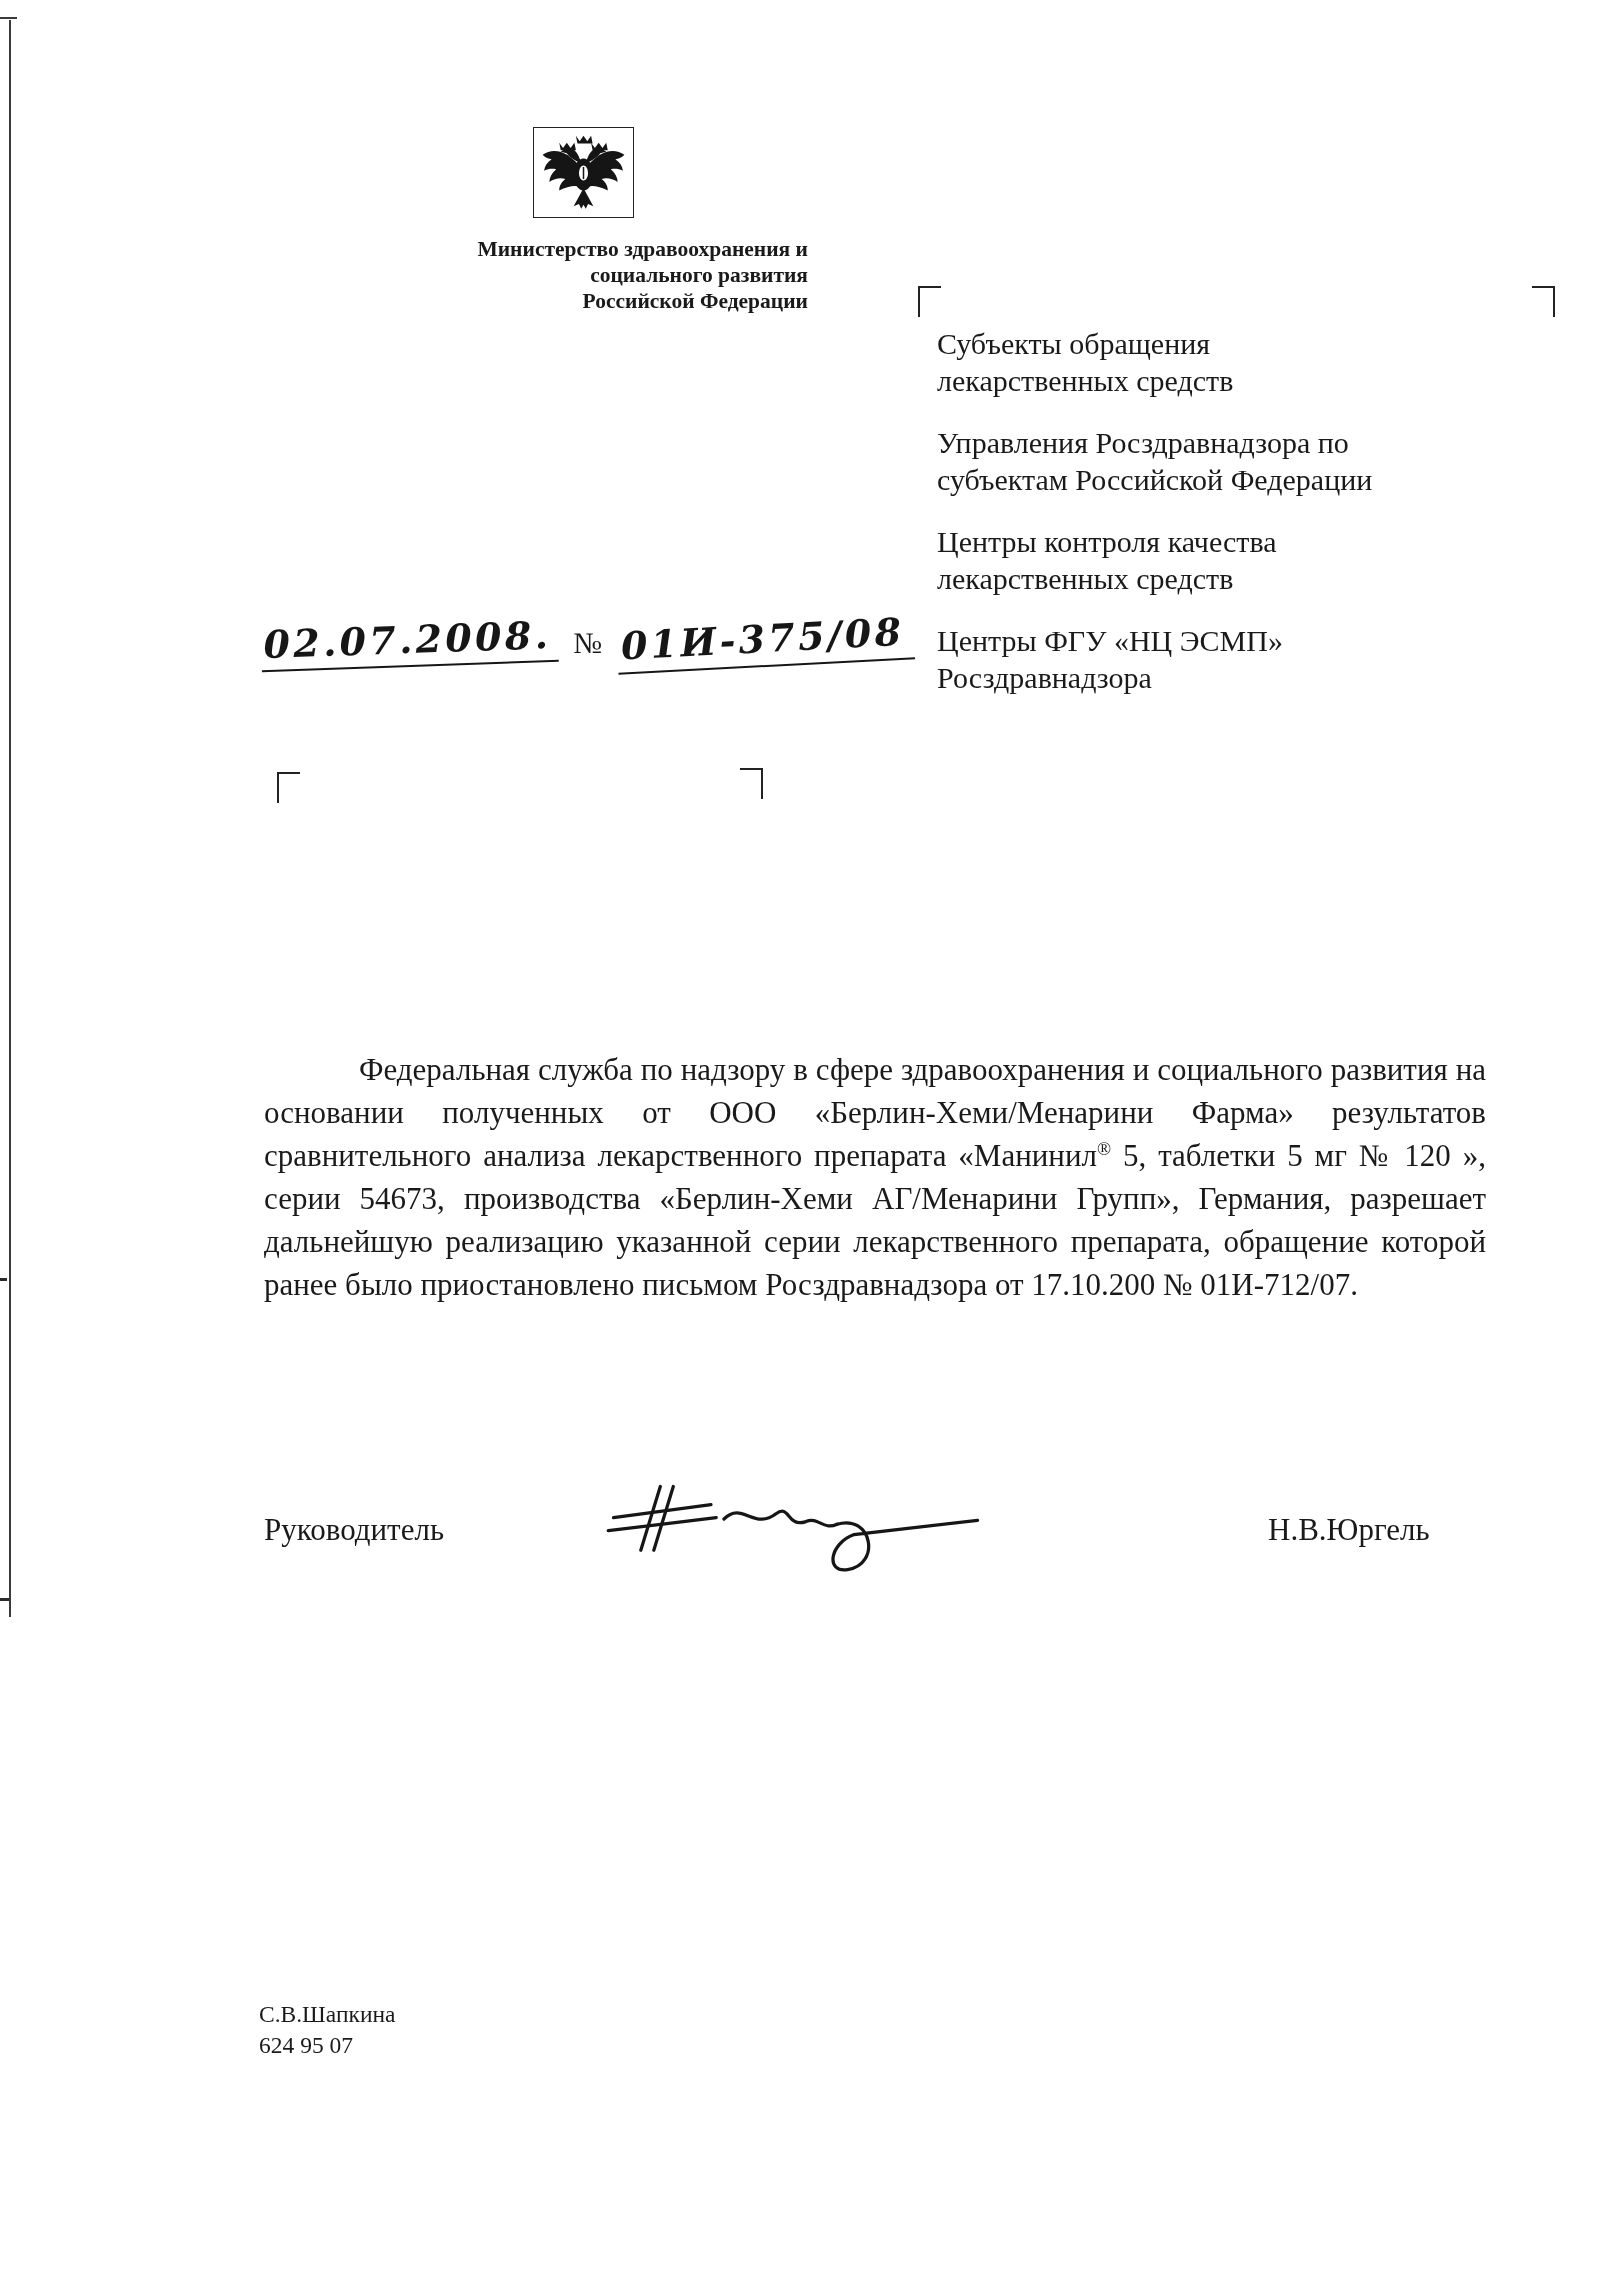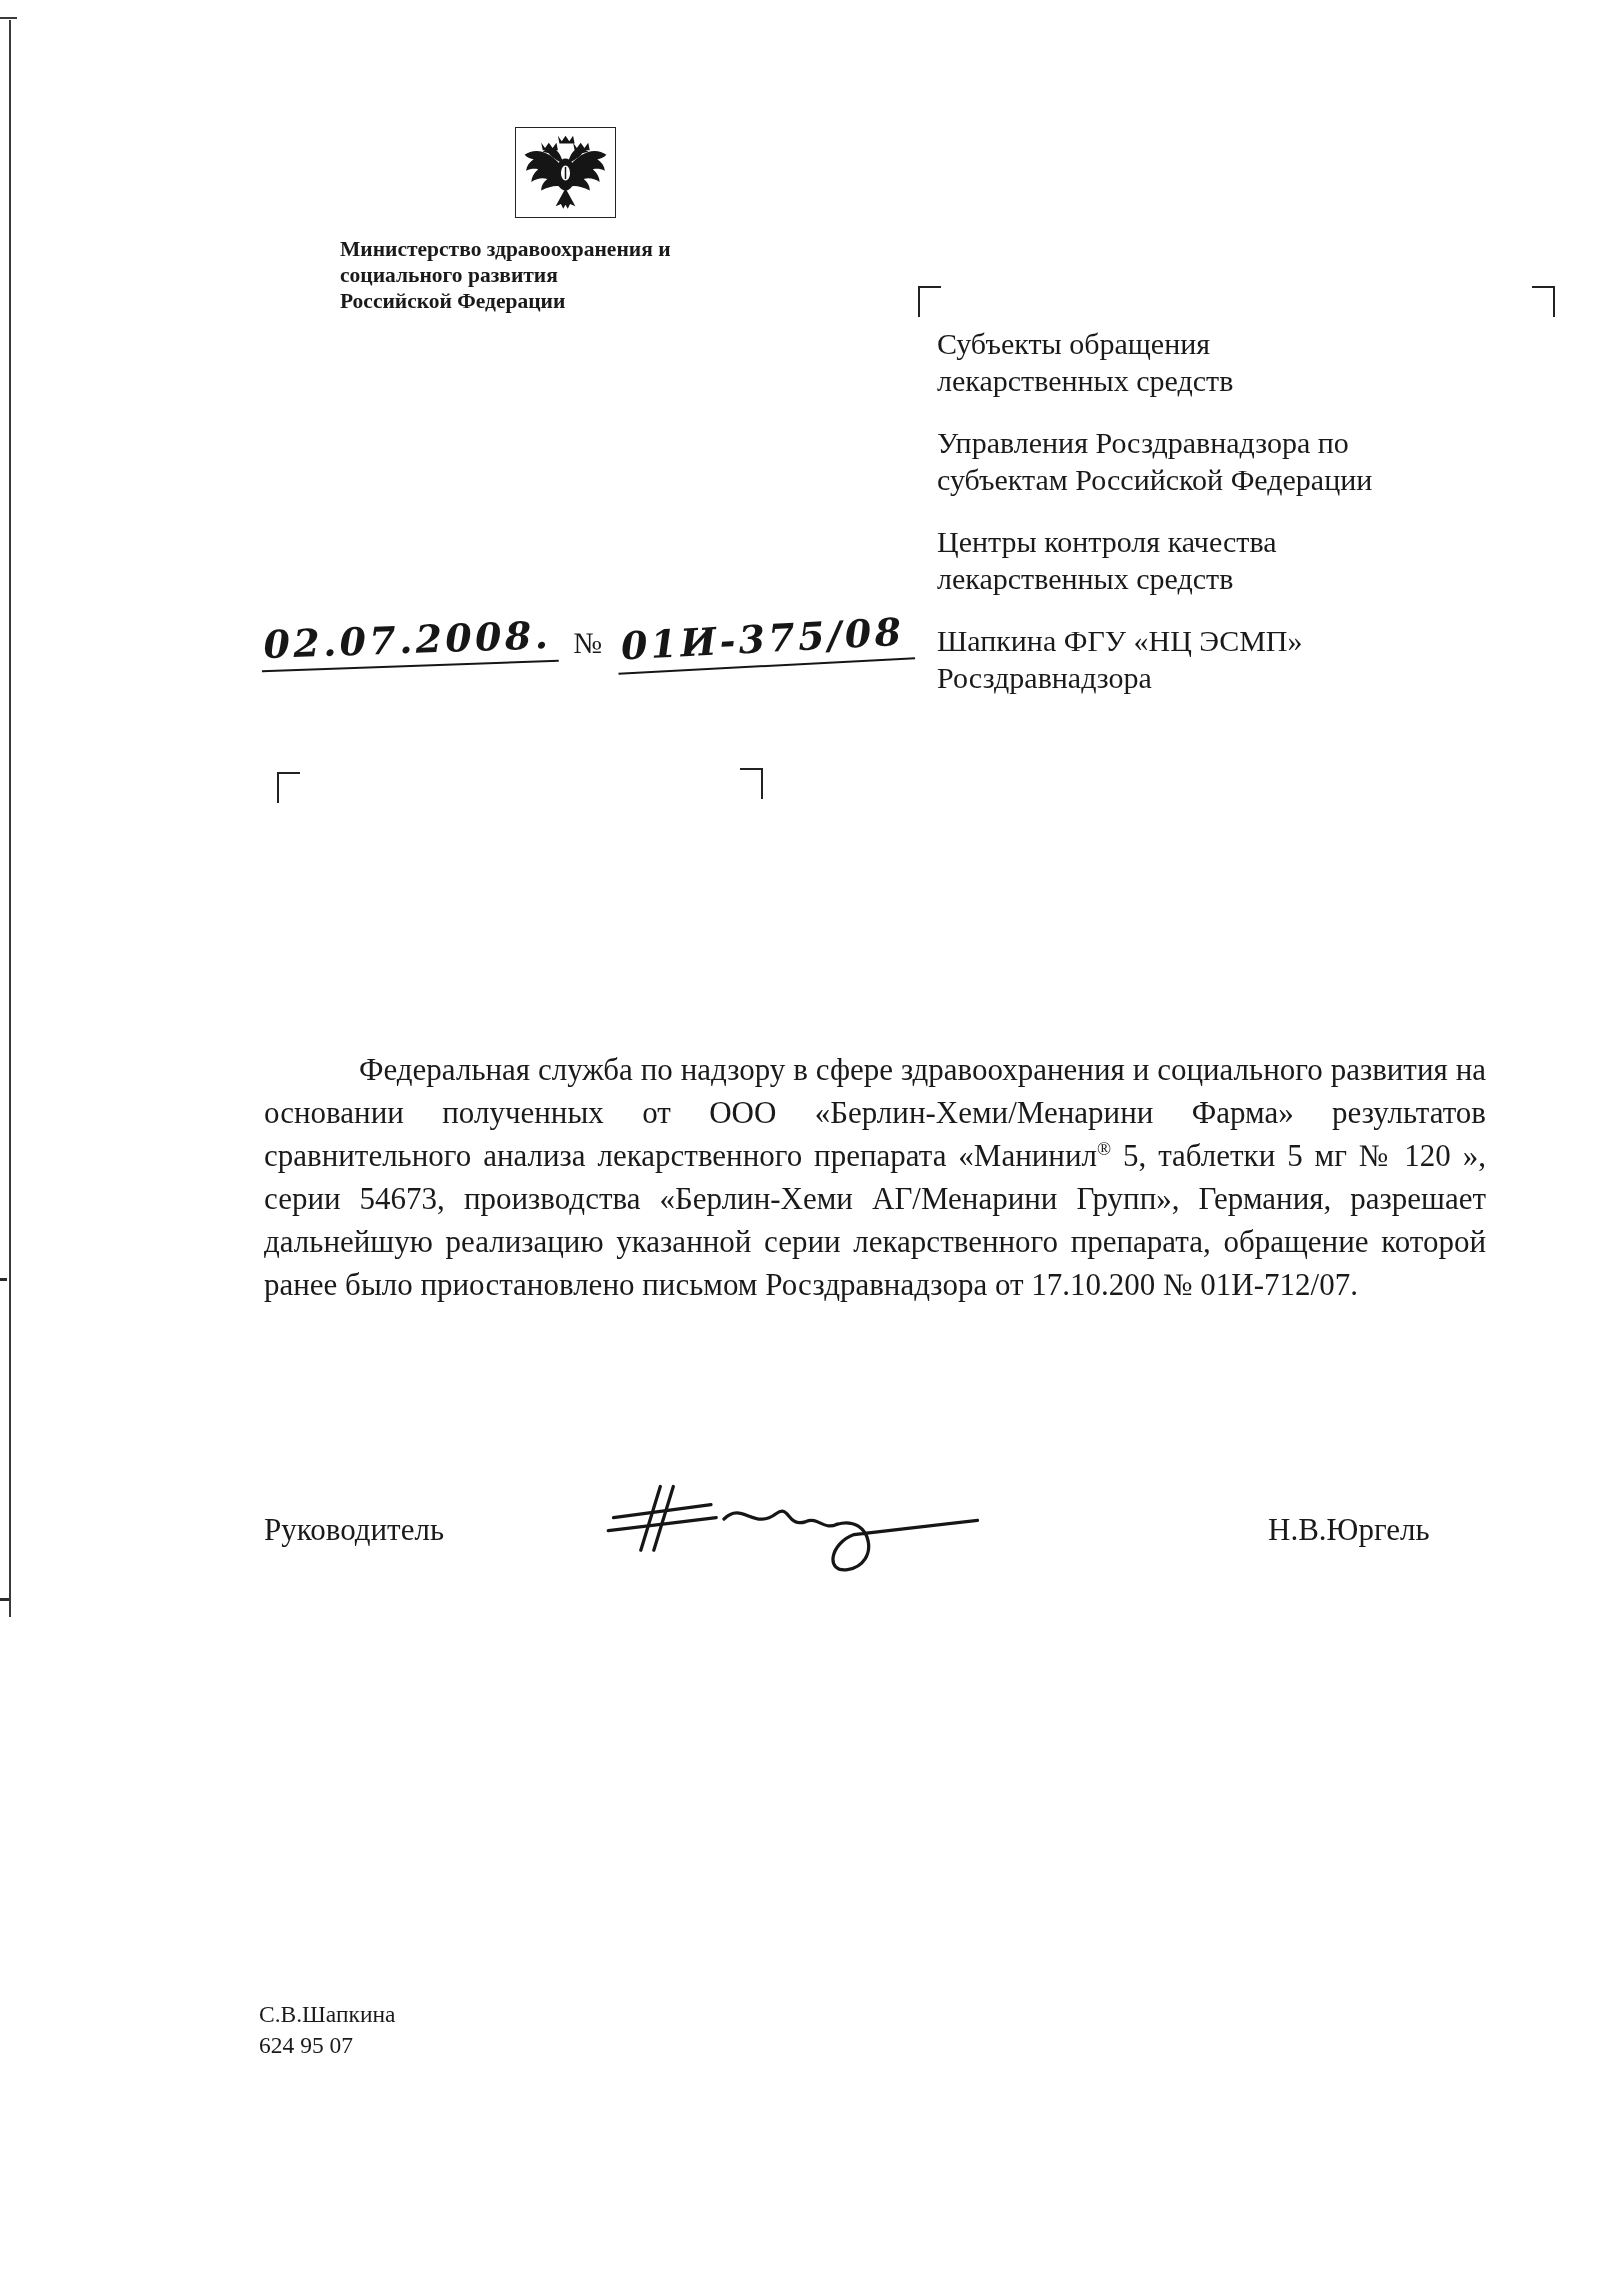--- a/index.html
+++ b/index.html
@@ -12,22 +12,22 @@
     color:#1a1a1a;
     overflow:hidden;
   }
   
   .scan-vline{position:absolute;left:9px;top:19.6px;width:2px;height:1597px;background:#3a3a3a;}
   .scan-tick-top{position:absolute;left:0px;top:17px;width:17px;height:2px;background:#3a3a3a;}
   .scan-tick-1{position:absolute;left:0px;top:1278px;width:6.5px;height:3.3px;background:#2c2c2c;}
   .scan-tick-2{position:absolute;left:0px;top:1598px;width:9px;height:3.3px;background:#2c2c2c;}
 
   .left-col{
-    position:absolute;left:340px;top:127px;width:450px;
-    text-align:left;
+    position:absolute;left:358px;top:127px;width:450px;
+    text-align:right;
   }
   .emblem-box{
     width:101px;height:91px;margin:0 auto;
     border:1.3px solid #222;
     display:flex;align-items:center;justify-content:center;
     box-sizing:border-box;
   }
   .emblem-box svg{width:91px;height:80px;}
   .ministry{
     margin-top:18px;
@@ -158,21 +158,21 @@
   <div class="corner corner-tl" style="left:918px;top:286px;"></div>
   <div class="corner corner-tr" style="left:1532px;top:286px;"></div>
 
   <div class="recipients">
     <div class="recipient">Субъекты обращения
 лекарственных средств</div>
     <div class="recipient">Управления Росздравнадзора по
 субъектам Российской Федерации</div>
     <div class="recipient">Центры контроля качества
 лекарственных средств</div>
-    <div class="recipient">Шапкина ФГУ «НЦ ЭСМП»
+    <div class="recipient">Центры ФГУ «НЦ ЭСМП»
 Росздравнадзора</div>
   </div>
 
   <p class="body-par"><span>Федеральная служба по надзору в сфере здравоохранения и социального развития на основании полученных от ООО «Берлин-Хеми/Менарини Фарма» результатов сравнительного анализа лекарственного препарата «Манинил</span><sup>®</sup><span> 5, таблетки 5 мг № 120 », серии 54673, производства «Берлин-Хеми АГ/Менарини Групп», Германия, разрешает дальнейшую реализацию указанной серии лекарственного препарата, обращение которой ранее было приостановлено письмом Росздравнадзора от 17.10.200  № 01И-712/07.</span></p>
 
   <div class="sig-title">Руководитель</div>
   <div class="sig-scribble">
     <svg viewBox="0 0 680 200" width="443" height="130" aria-hidden="true">
       <g fill="none" stroke="#161616" stroke-width="5" stroke-linecap="round">
         <path d="M40,78 L190,58"></path>

